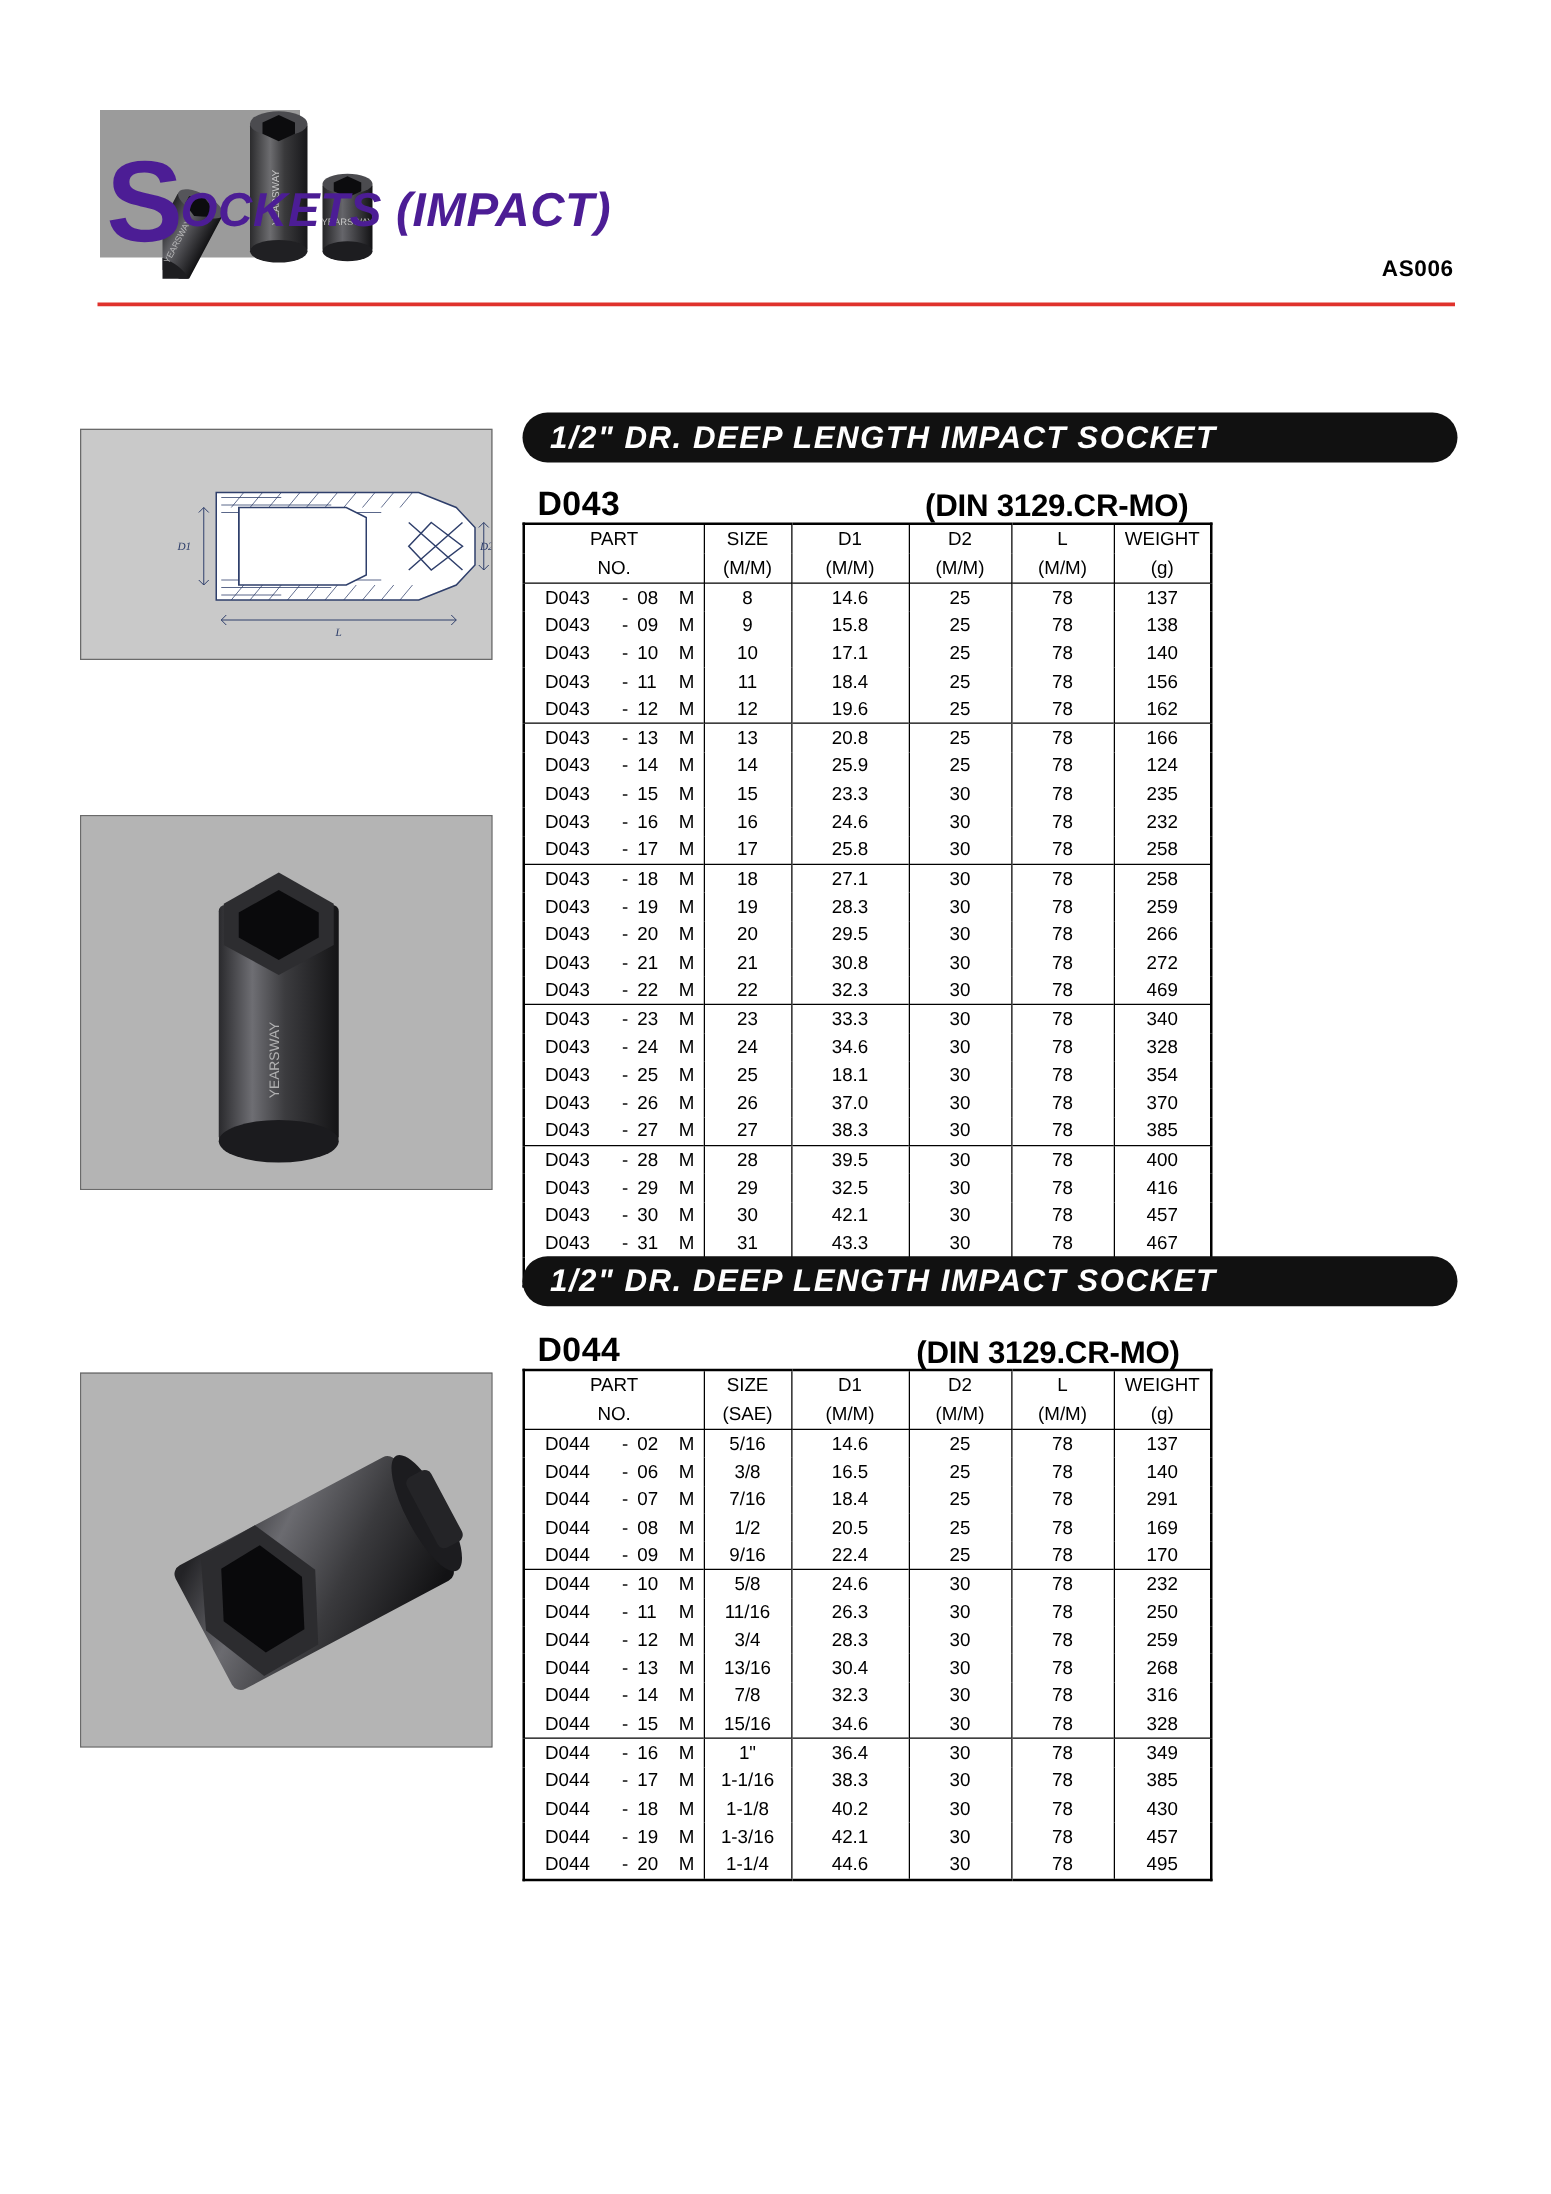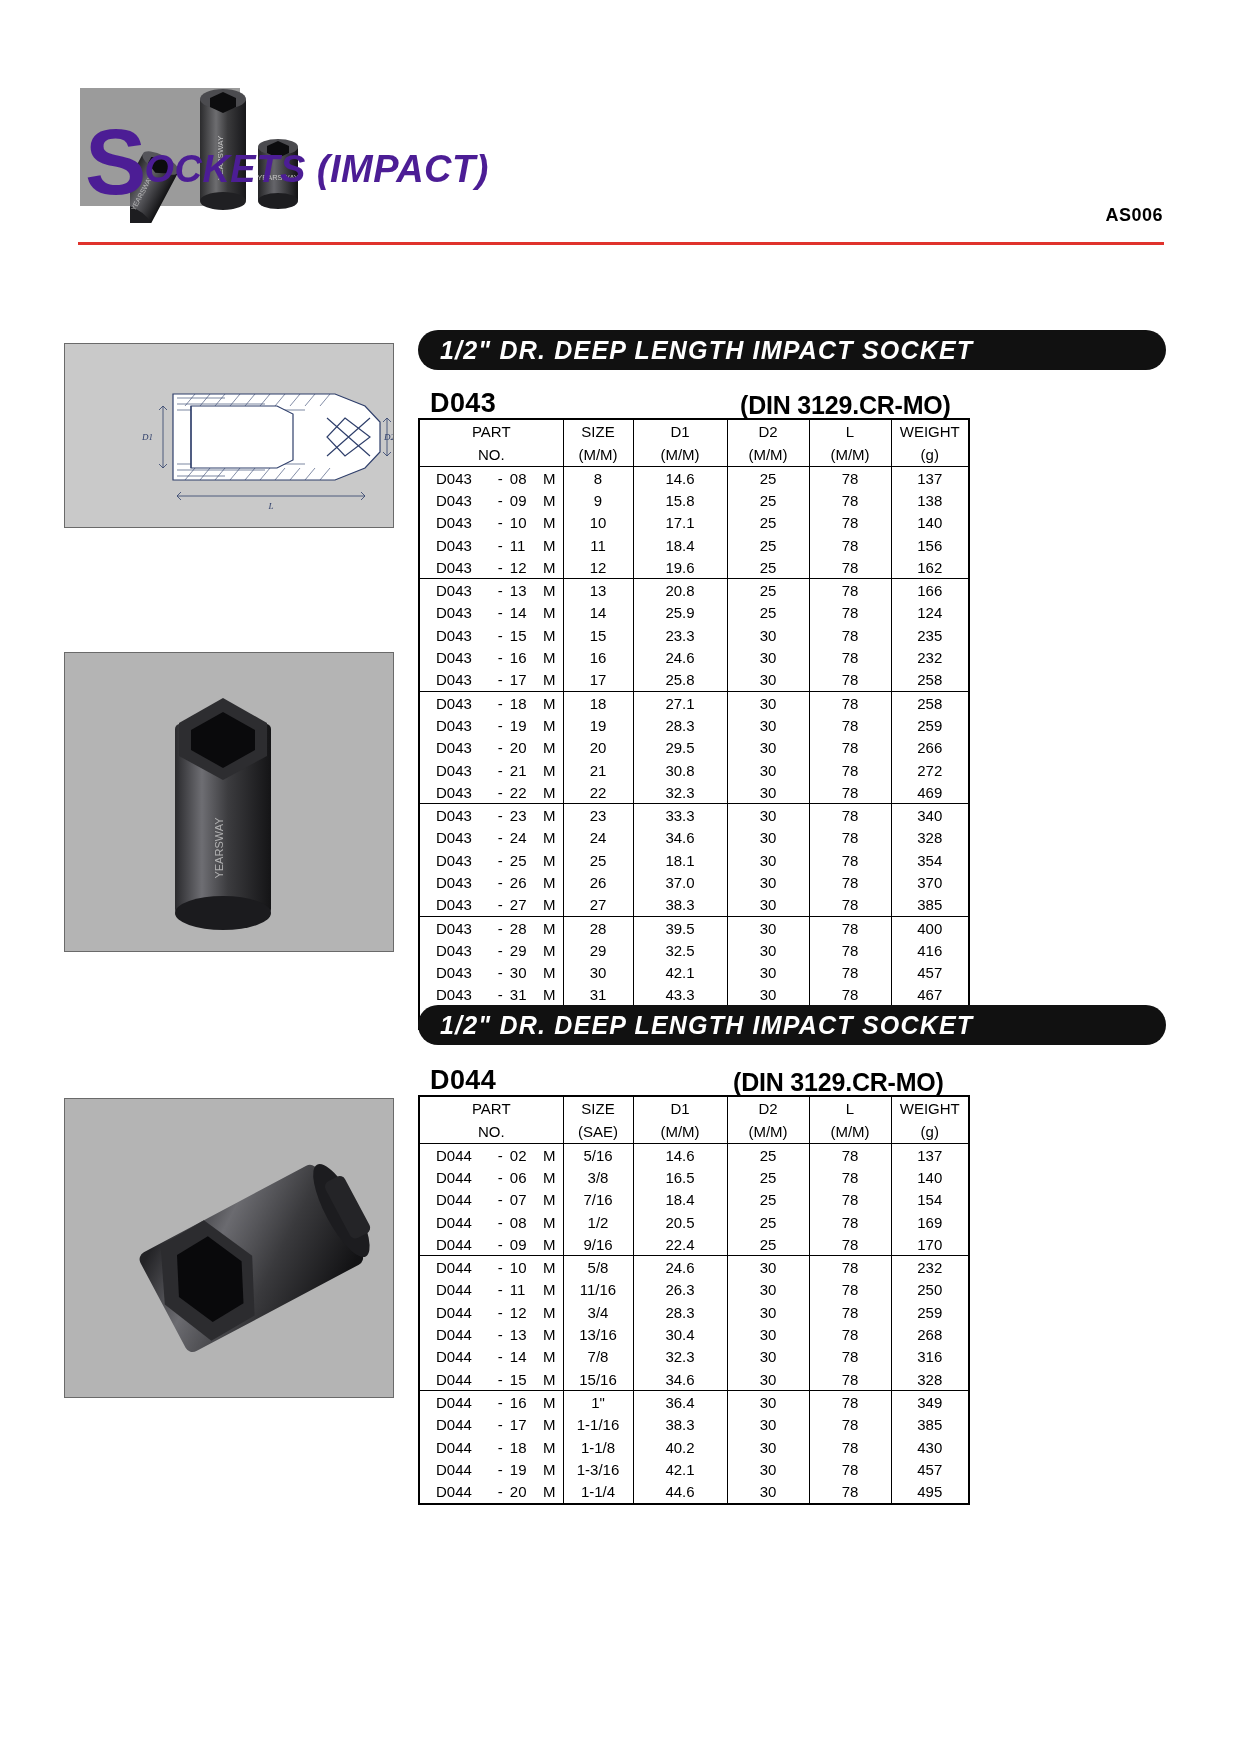--- a/index.html
+++ b/index.html
@@ -783,21 +783,21 @@
             <span class="pn-base">D044</span>
             <span class="pn-dash">-</span>
             <span class="pn-num">07</span>
             <span class="pn-suf">M</span>
           </div>
         </td>
         <td>7/16</td>
         <td>18.4</td>
         <td>25</td>
         <td>78</td>
-        <td class="outerR">154</td>
+        <td class="outerR">291</td>
       </tr>
       <tr>
         <td class="outerL">
           <div class="pn">
             <span class="pn-base">D044</span>
             <span class="pn-dash">-</span>
             <span class="pn-num">08</span>
             <span class="pn-suf">M</span>
           </div>
         </td>

